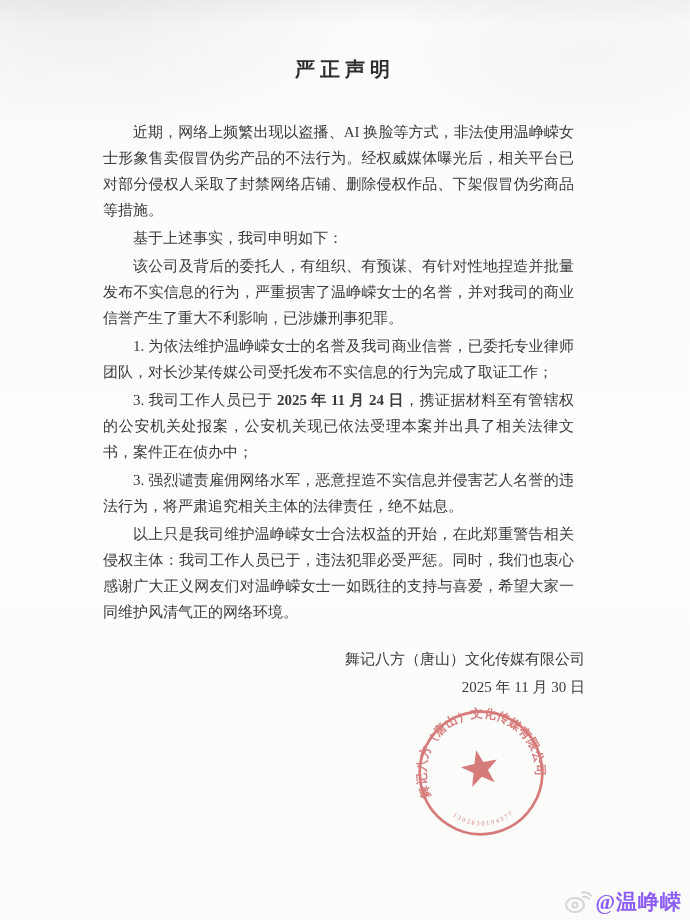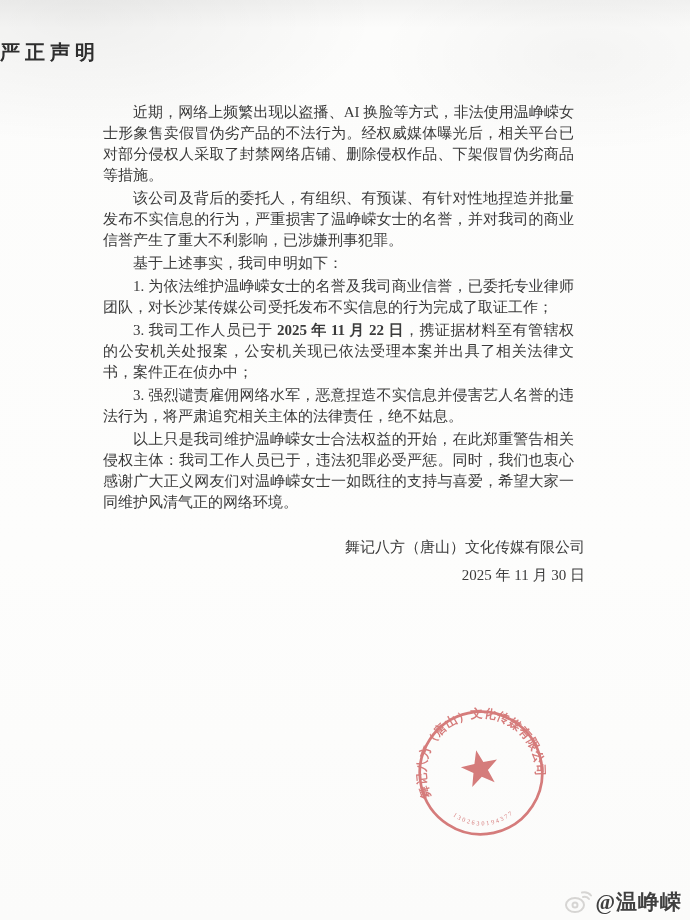--- a/index.html
+++ b/index.html
@@ -6,62 +6,62 @@
   body{
     width:690px;height:920px;overflow:hidden;position:relative;
     font-family:"Liberation Serif","DejaVu Serif",serif;
     background:
       radial-gradient(ellipse 420px 180px at 12% 2%, rgba(0,0,0,0.05), transparent 70%),
       radial-gradient(ellipse 300px 140px at 85% 6%, rgba(0,0,0,0.03), transparent 70%),
       linear-gradient(180deg,#f2f2f1 0%,#fcfcfb 3%,#fdfdfc 60%,#fbfbfa 100%);
   }
   .page{position:relative;width:100%;height:100%;}
   .title{
-    margin:0;padding-top:39px;
+    margin:0;padding-top:56px;text-align:center;
     font-size:20px;font-weight:bold;letter-spacing:5px;color:#2e2e2e;
   }
   .doc-body{
     margin-top:36px;padding:0 116px 0 103px;
-    font-size:15px;line-height:21px;color:#3a3a3a;
+    font-size:15px;line-height:26px;color:#3a3a3a;
     text-align:justify;
   }
   .para{margin:0 0 2px 0;text-indent:2em;}
   .b{font-weight:bold;}
   .u{text-decoration:underline;text-underline-offset:3px;text-decoration-thickness:1px;}
   .sign-block{
     margin-top:21px;padding:0 105px 0 103px;
     font-size:15px;line-height:27px;color:#3a3a3a;text-align:right;
   }
   .sign-date{margin-top:1px;font-family:Liberation Serif, serif;}
   .seal{
     position:absolute;left:413px;top:705px;width:136px;height:136px;
     transform:rotate(-12deg);opacity:.8;mix-blend-mode:multiply;
     pointer-events:none;
   }
   .watermark{
     position:absolute;right:8px;bottom:4px;
     display:flex;align-items:center;gap:3px;
-    color:#404040;font-size:21px;font-weight:bold;letter-spacing:1px;
+    color:#8b5cf6;font-size:21px;font-weight:bold;letter-spacing:1px;
     text-shadow:1px 1px 0 #ffffff;
   }
   .wb-icon{display:inline-flex;opacity:.9;}
 </style>
 </head>
 <body>
 
 <div class="page">
 
   <h1 class="title">严正声明</h1>
 
   <div class="doc-body">
       <p class="para"><span>近期，网络上频繁出现以盗播、AI 换脸等方式，非法使用温峥嵘女士形象售卖假冒伪劣产品的不法行为。经权威媒体曝光后，相关平台已对部分侵权人采取了封禁网络店铺、删除侵权作品、下架假冒伪劣商品等措施。</span></p>
+      <p class="para"><span>基于上述事实，我司申明如下：</span></p>
       <p class="para"><span>该公司及背后的委托人，有组织、有预谋、有针对性地捏造并批量发布不实信息的行为，严重损害了温峥嵘女士的名誉，并对我司的商业信誉产生了重大不利影响，已涉嫌刑事犯罪。</span></p>
-      <p class="para"><span>基于上述事实，我司申明如下：</span></p>
       <p class="para"><span>1. 为依法维护温峥嵘女士的名誉及我司商业信誉，已委托专业律师团队，对长沙某传媒公司受托发布不实信息的行为完成了取证工作；</span></p>
-      <p class="para"><span>3. 我司工作人员已于 </span><span class="b">2025 年 11 月 22 日</span><span>，携证据材料至有管辖权的公安机关处报案，公安机关现已依法受理本案并出具了相关法律文书，案件正在侦办中；</span></p>
+      <p class="para"><span>3. 我司工作人员已于 </span><span class="b">2025 年 11 月 24 日</span><span>，携证据材料至有管辖权的公安机关处报案，公安机关现已依法受理本案并出具了相关法律文书，案件正在侦办中；</span></p>
       <p class="para"><span>3. 强烈谴责雇佣网络水军，恶意捏造不实信息并侵害艺人名誉的违法行为，将严肃追究相关主体的法律责任，绝不姑息。</span></p>
       <p class="para"><span>以上只是我司维护温峥嵘女士合法权益的开始，在此郑重警告相关侵权主体：我司工作人员已于，违法犯罪必受严惩。同时，我们也衷心感谢广大正义网友们对温峥嵘女士一如既往的支持与喜爱，希望大家一同维护风清气正的网络环境。</span></p>
     </div>
 
   <div class="sign-block">
     <div class="sign-company">舞记八方（唐山）文化传媒有限公司</div>
     <div class="sign-date">2025 年 11 月 30 日</div>
   </div>
 
   <svg class="seal" viewBox="0 0 140 140" xmlns="http://www.w3.org/2000/svg">

